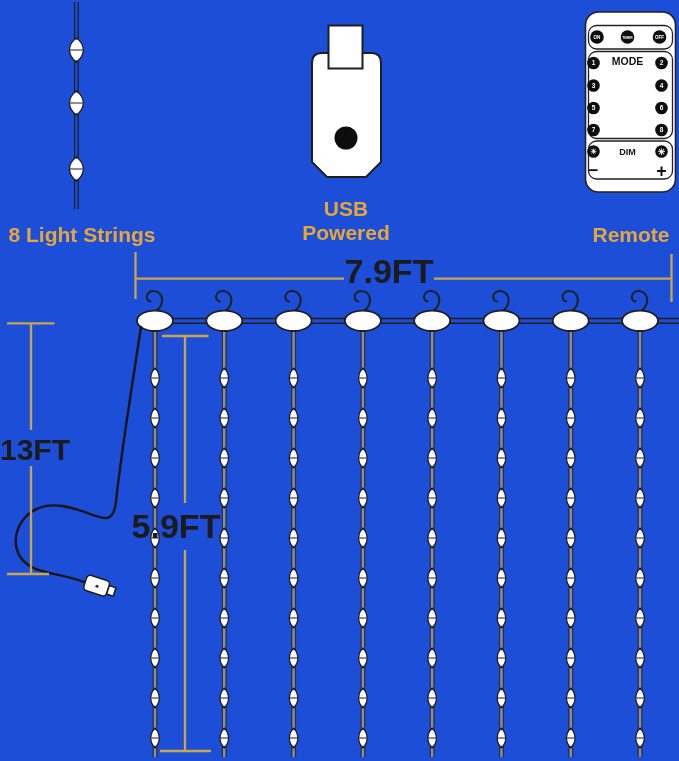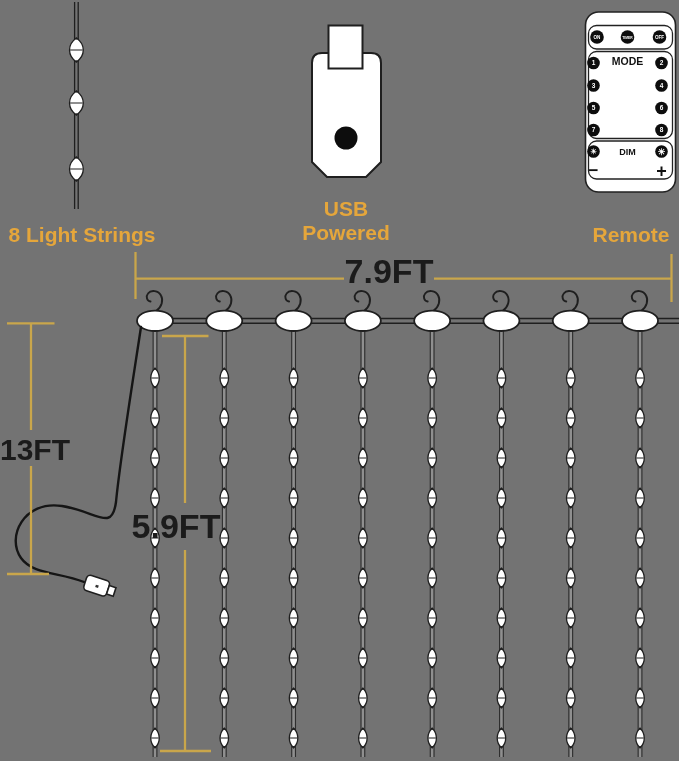--- a/index.html
+++ b/index.html
@@ -1,16 +1,16 @@
 <!DOCTYPE html>
 <html><head>
 <meta charset="utf-8">
 <style>
   html,body{margin:0;padding:0;background:#fff;}
-  .canvas{position:relative;width:679px;height:761px;background:#737373;overflow:hidden;
+  .canvas{position:relative;width:679px;height:761px;background:#1d4ed8;overflow:hidden;
           font-family:"Liberation Sans",sans-serif;}
   svg{display:block;}
   .dim-text{font-family:"Liberation Sans",sans-serif;font-weight:700;font-size:34px;fill:#1b1b1b;}
   .dim-text-sm{font-family:"Liberation Sans",sans-serif;font-weight:700;font-size:30px;fill:#1b1b1b;}
   .gold-label{font-family:"Liberation Sans",sans-serif;font-weight:700;font-size:21px;fill:#e5a63b;}
 </style>
 </head>
 <body>
 
 <div class="canvas">

